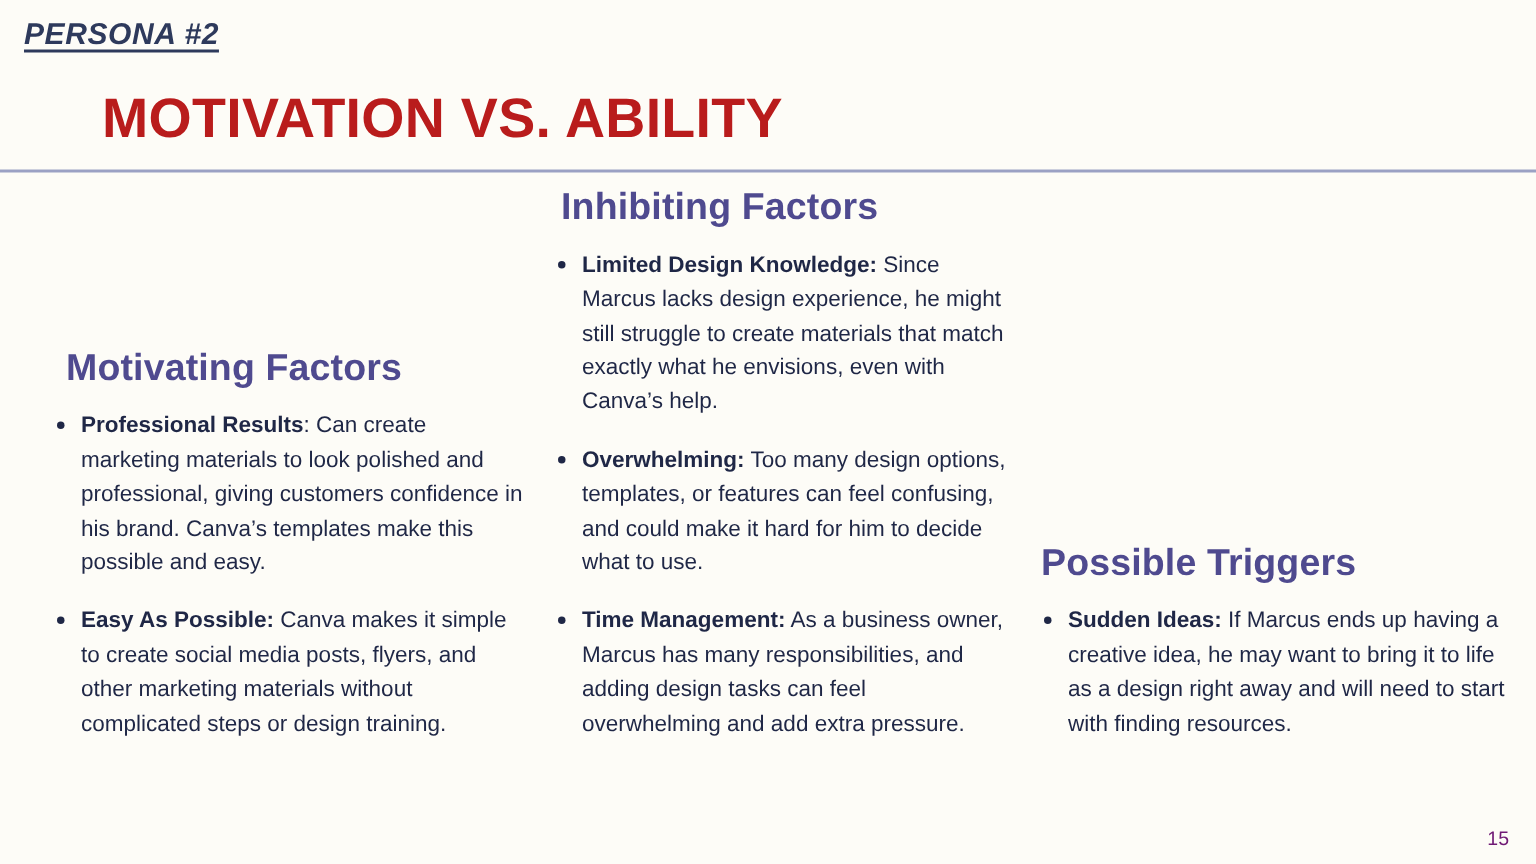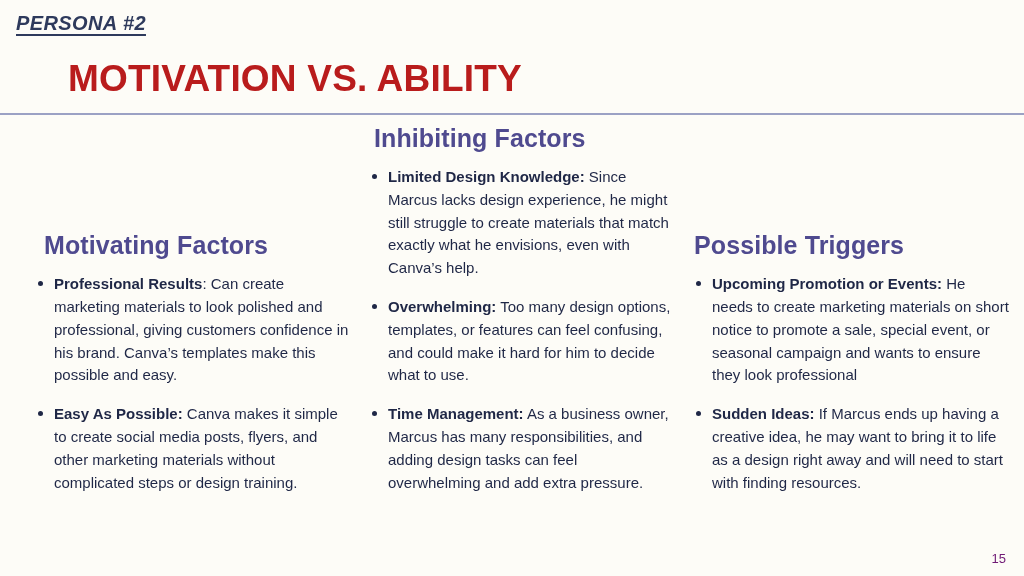--- a/index.html
+++ b/index.html
@@ -138,21 +138,20 @@
       <ul class="bullets">
         <li><span class="lead">Limited Design Knowledge:</span><span> Since Marcus lacks design experience, he might still struggle to create materials that match exactly what he envisions, even with Canva’s help.</span></li>
         <li><span class="lead"> Overwhelming:</span><span> Too many design options, templates, or features can feel confusing, and could make it hard for him to decide what to use.</span></li>
         <li><span class="lead">Time Management:</span><span> As a business owner, Marcus has many responsibilities, and adding design tasks can feel overwhelming and add extra pressure.</span></li>
       </ul>
     </div>
 
     <div class="col col-3">
       <div class="col-head">Possible Triggers</div>
       <ul class="bullets">
-        <li><span class="lead">Upcoming Promotion or Events:</span><span>  He needs to create marketing materials on short notice to promote a sale, special event, or seasonal campaign and wants to ensure they look professional</span></li>
         <li><span class="lead">Sudden Ideas:</span><span> If Marcus ends up having a creative idea, he may want to bring it to life as a design right away and will need to start with finding resources.</span></li>
       </ul>
     </div>
 
   </div>
 
   <div class="pagenum">15</div>
 
 </div>
 

